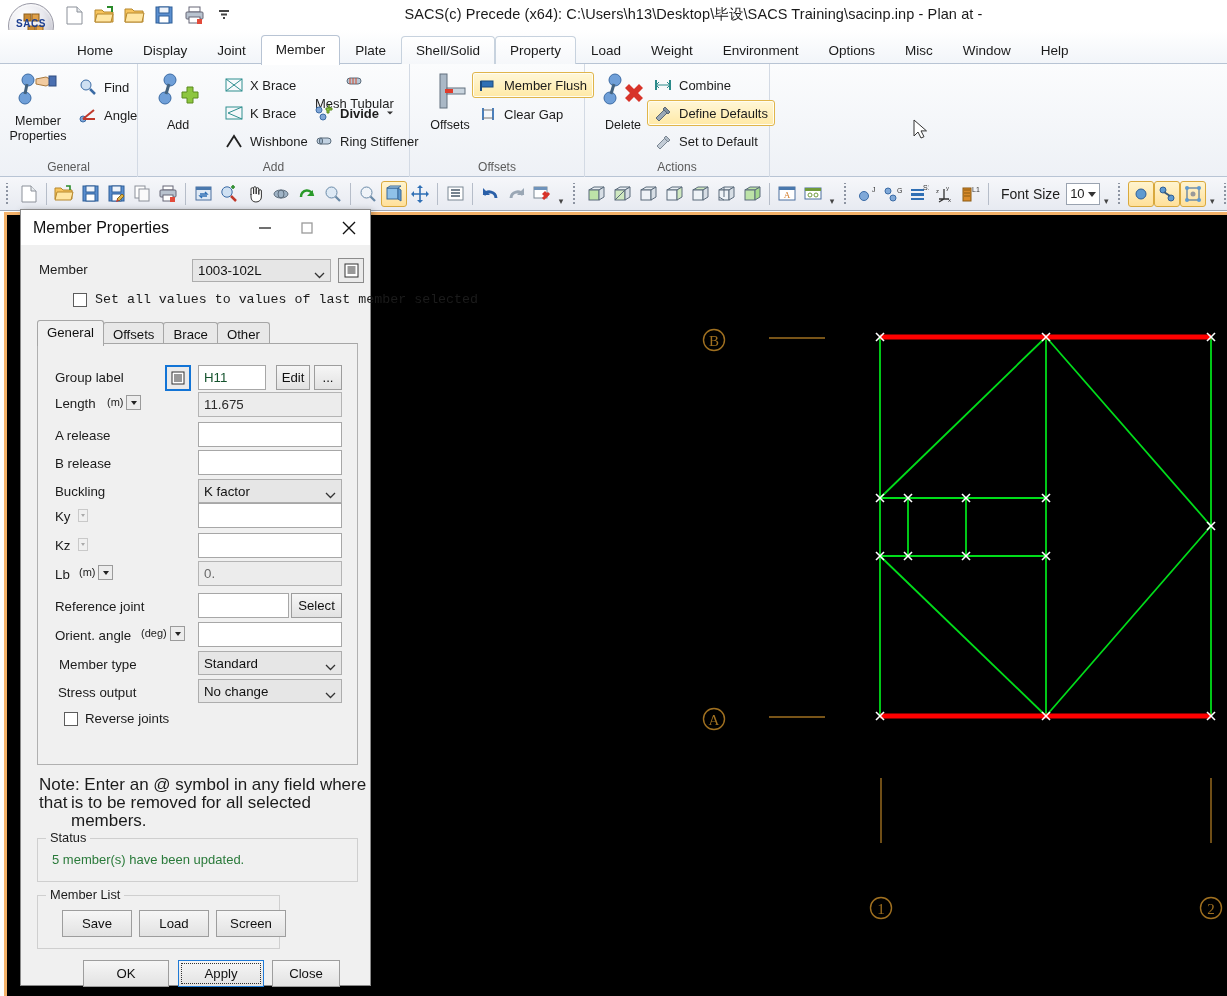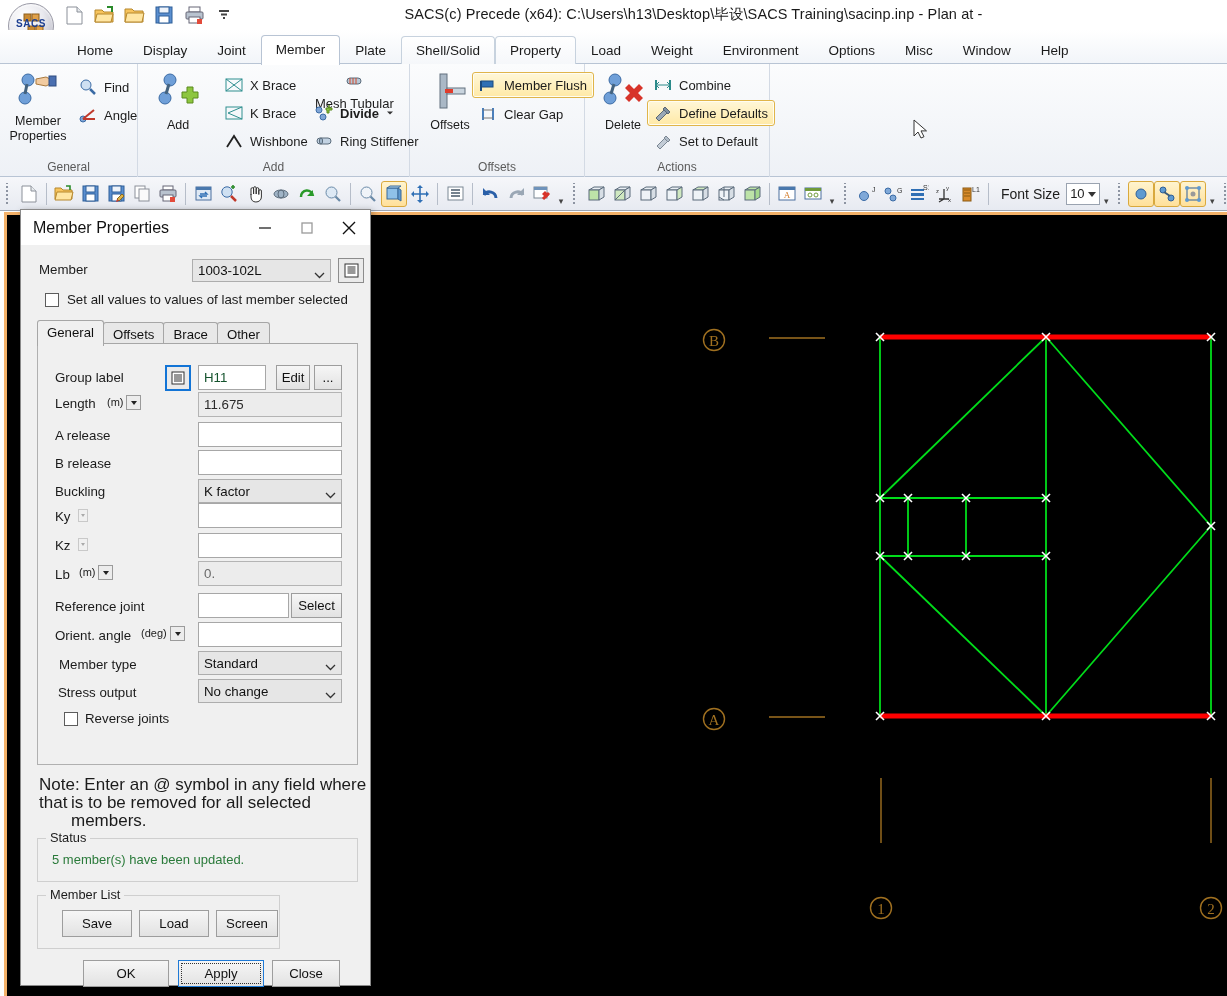--- a/index.html
+++ b/index.html
@@ -901,21 +901,21 @@
             </svg>
         </span>
       </div>
       <div class="listbtn" style="position:absolute;left:317px;top:13px;">
         <svg width="15" height="15" viewBox="0 0 15 15">
             <rect x="1" y="1" width="13" height="13" fill="#fff" stroke="#333"></rect>
             <path d="M3.5 4h8M3.5 6h8M3.5 8h8M3.5 10h8" stroke="#333" stroke-width="1.1"></path>
           </svg>
       </div>
 
-      <div class="row" style="left:24px;top:254px; top:47px;">
+      <div class="row" style="left:52px;top:254px; top:47px;font-family:Liberation Mono, monospace;">
         <span class="chk"></span>
         <span class="lbl" style="margin-left:8px;">Set all values to values of last member selected</span>
       </div>
 
       <div class="dtabs" style="left:16px;top:75px;">
         <div class="dtab on">General</div>
         <div class="dtab">Offsets</div>
         <div class="dtab">Brace</div>
         <div class="dtab">Other</div>
       </div>
@@ -1045,21 +1045,21 @@
       </div>
 
       <div class="group" style="left:16px;top:650px;width:243px;height:54px;">
         <div class="cap">Member List</div>
         <div class="pbtn" style="position:absolute;left:24px;top:14px;width:70px;height:27px;">
           <span>Save</span>
         </div>
         <div class="pbtn" style="position:absolute;left:101px;top:14px;width:70px;height:27px;">
           <span>Load</span>
         </div>
-        <div class="pbtn" style="position:absolute;left:178px;top:14px;width:62px;height:27px;">
+        <div class="pbtn" style="position:absolute;left:178px;top:14px;width:70px;height:27px;">
           <span>Screen</span>
         </div>
       </div>
 
       <div class="pbtn" style="position:absolute;left:62px;top:715px;width:86px;height:27px;">
         <span>OK</span>
       </div>
       <div class="pbtn focus" style="position:absolute;left:157px;top:715px;width:86px;height:27px;">
         <span>Apply</span>
       </div>

